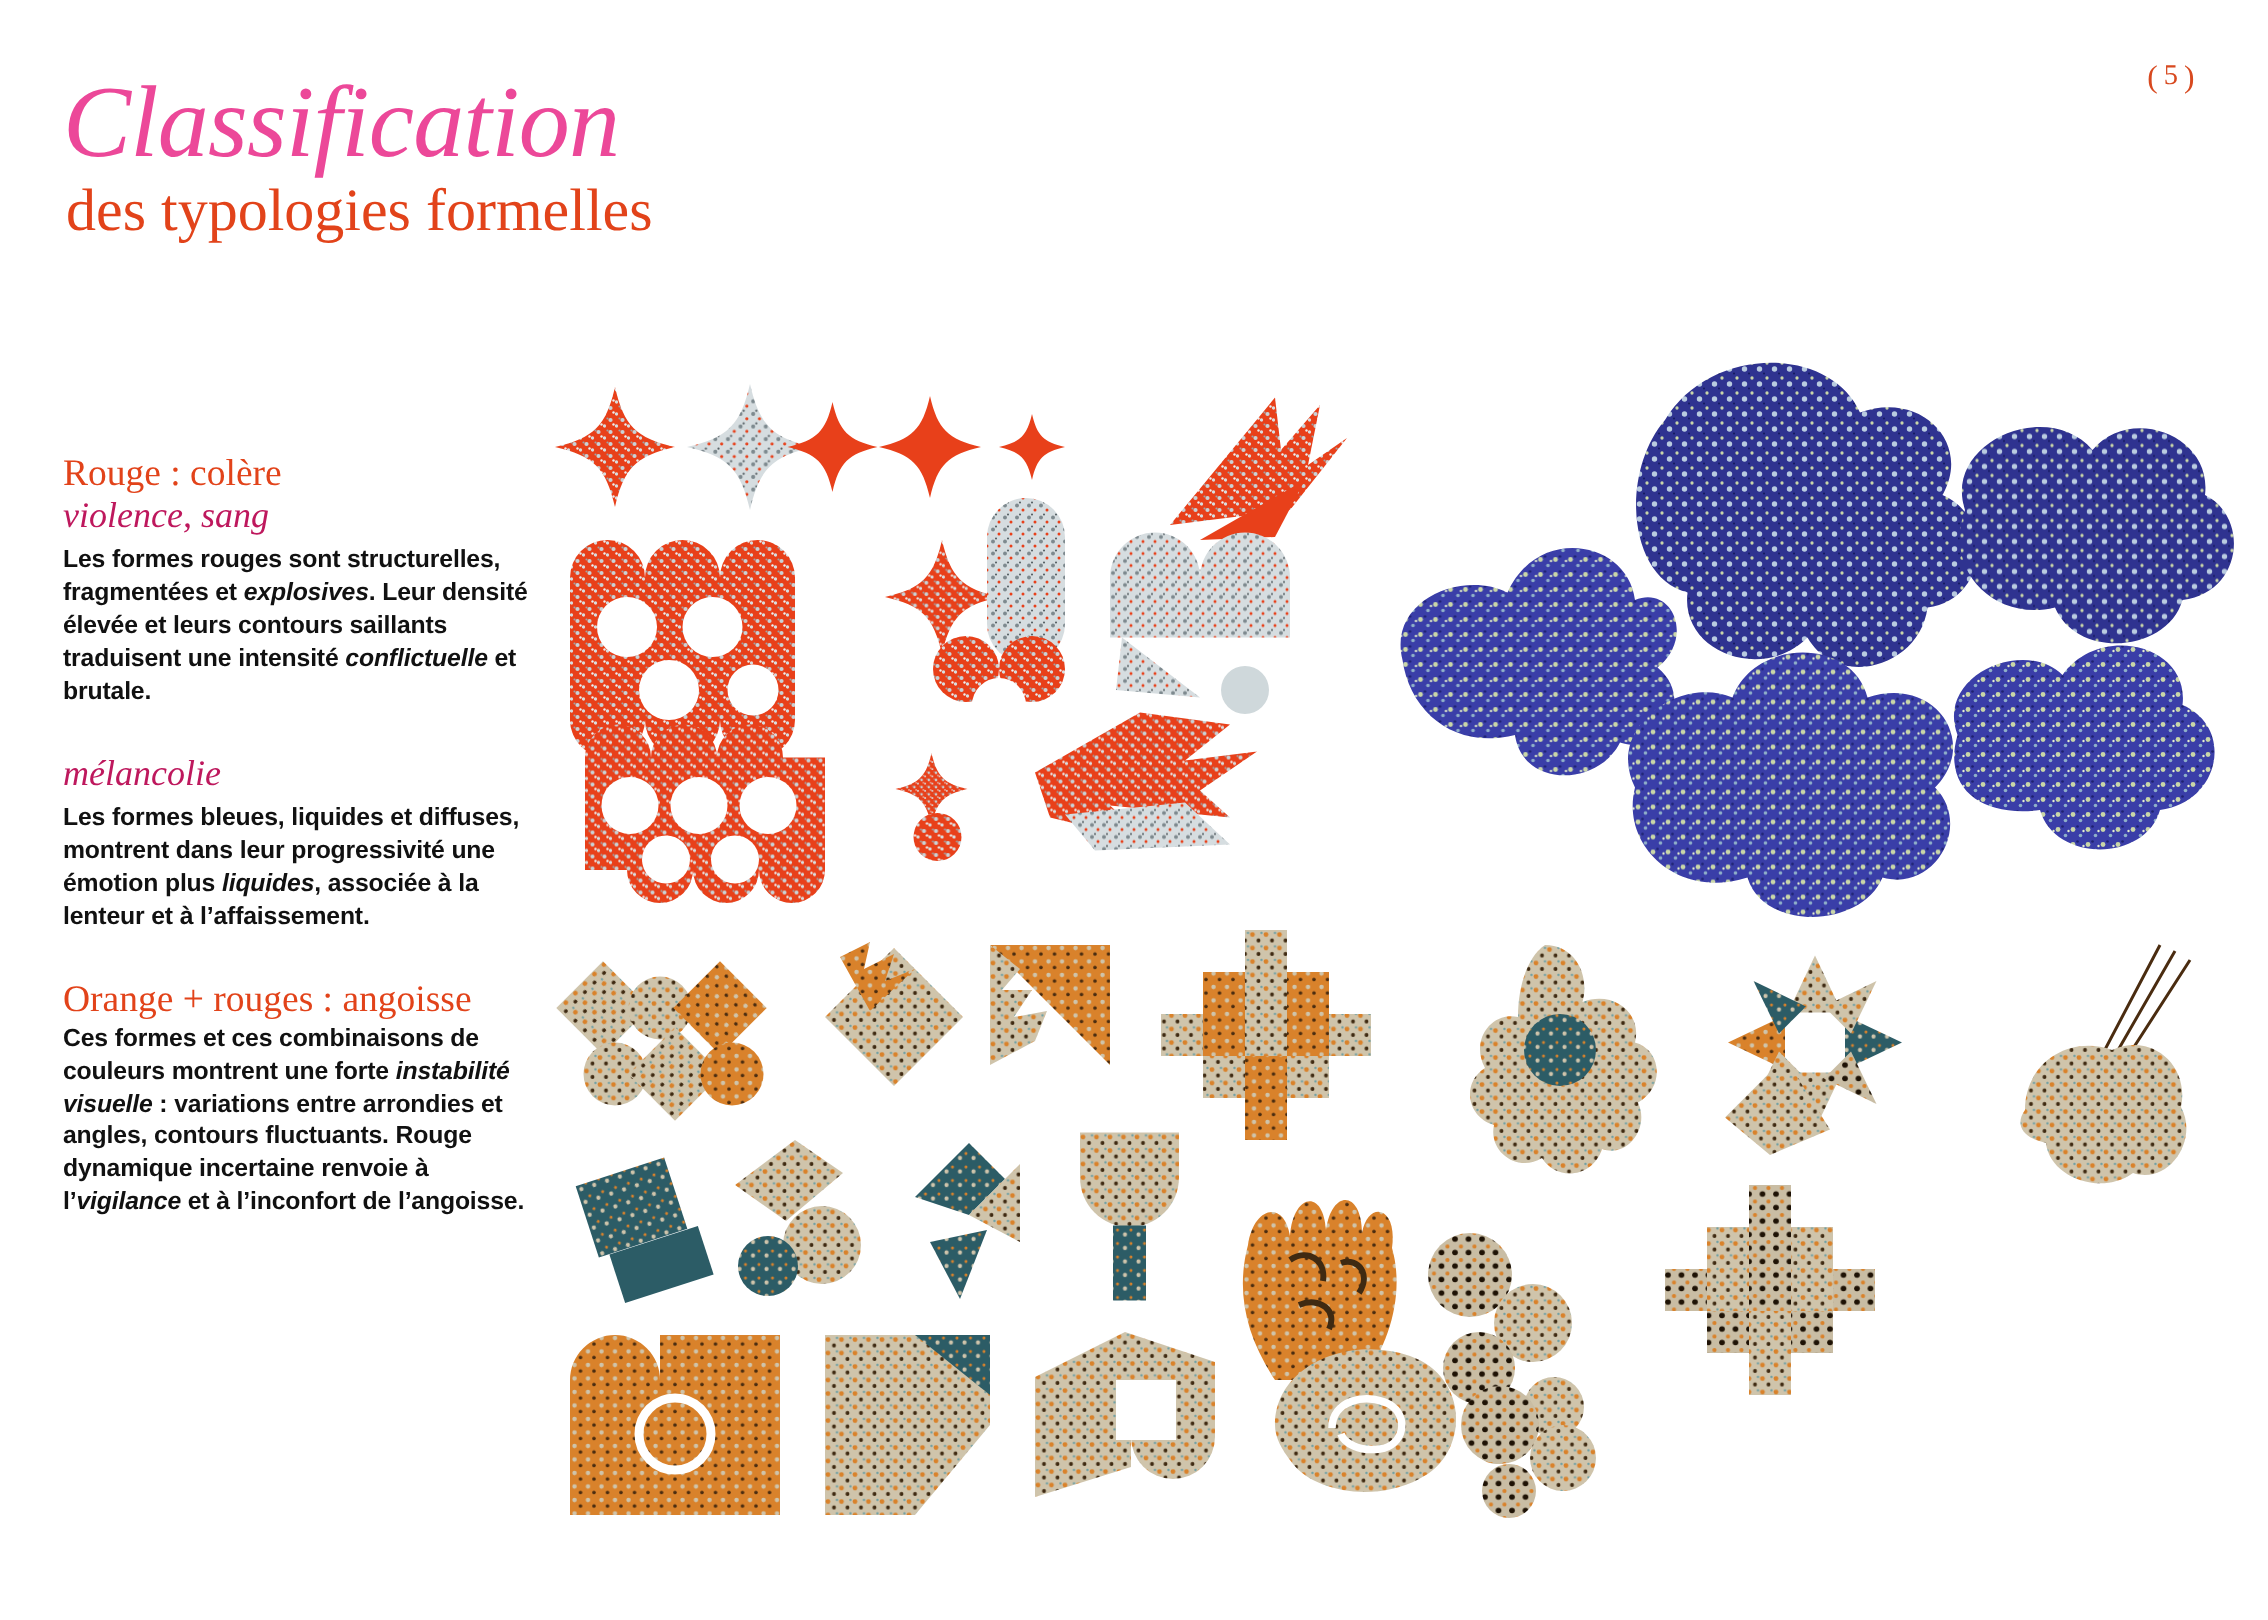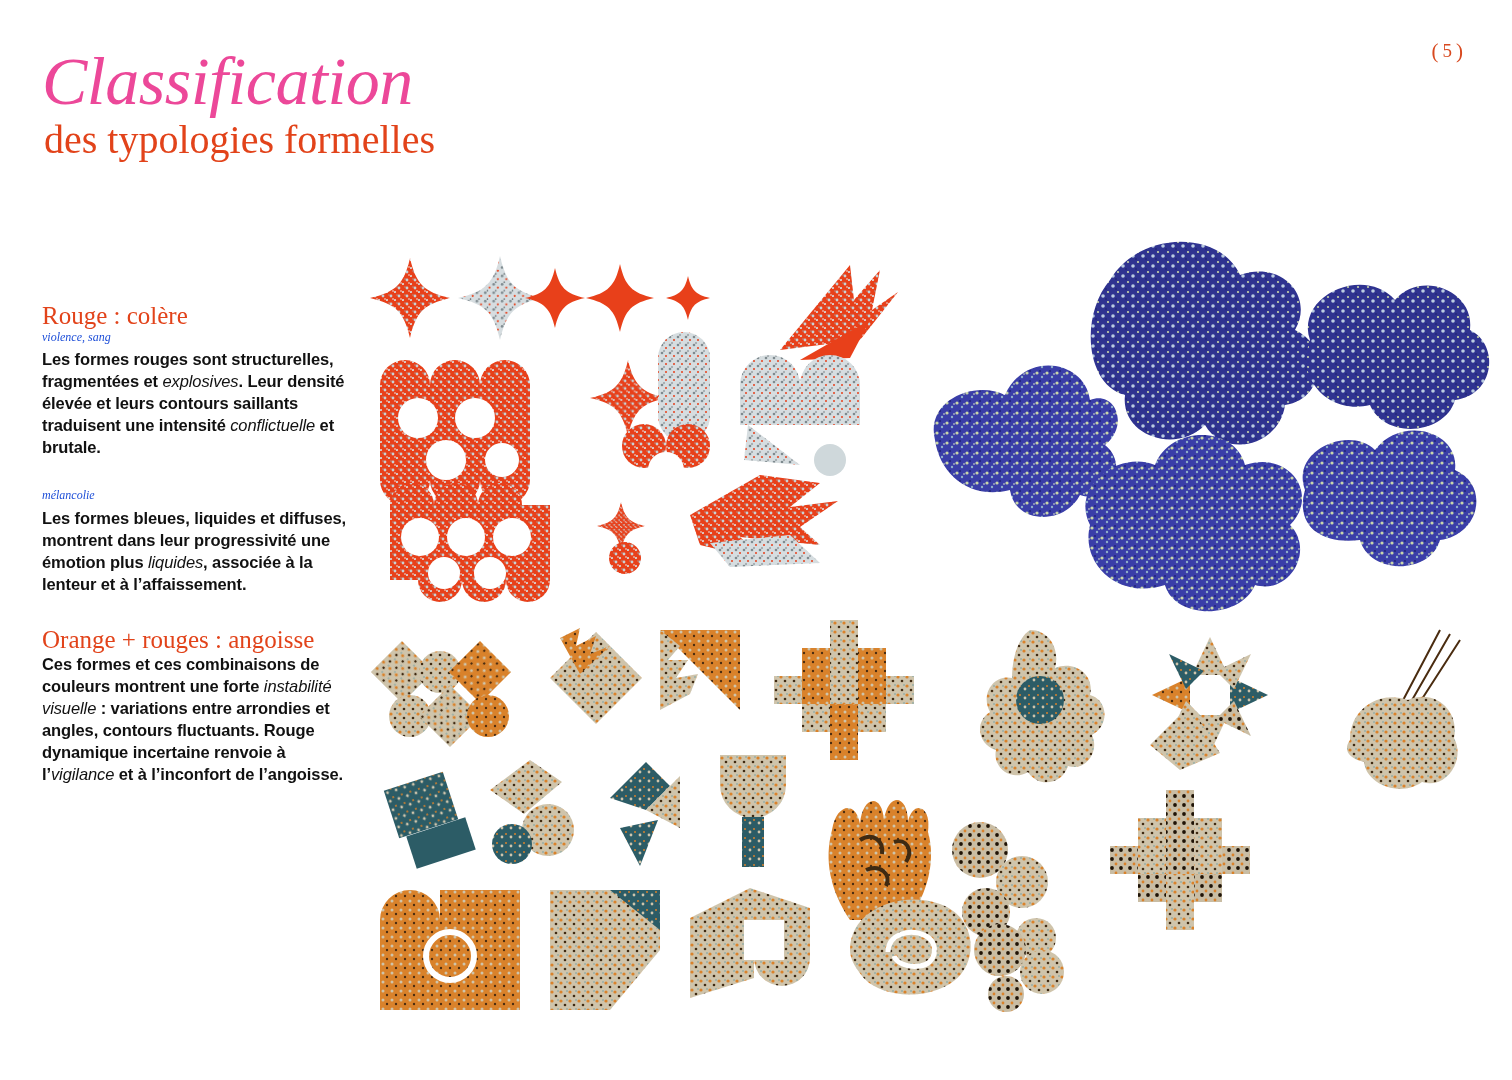--- a/index.html
+++ b/index.html
@@ -73,36 +73,36 @@
     font-family: "Liberation Serif", serif;
     font-size: 25px;
     color: #e2431a;
     margin: 0 0 1px 0;
     font-weight: 400;
     line-height: 1.1;
   }
   .section-subheading {
     font-family: "Liberation Serif", serif;
     font-style: italic;
-    font-size: 12px;
-    color: #1d4ed8;
+    font-size: 24px;
+    color: #be185d;
     margin: 0 0 5px 0;
     line-height: 1.15;
   }
   .section-body {
     font-family: "Liberation Sans", sans-serif;
     font-size: 16.5px;
     line-height: 1.33;
     font-weight: bold;
     color: #111111;
     margin: 0;
     letter-spacing: -0.1px;
   }
   .section-body i {
-    font-weight: normal;
+    font-weight: bold;
     font-style: italic;
     text-align: center;
   }
 
   
   .artwork {
     position: absolute;
     left: 370px;
     top: 240px;
     width: 1110px;

